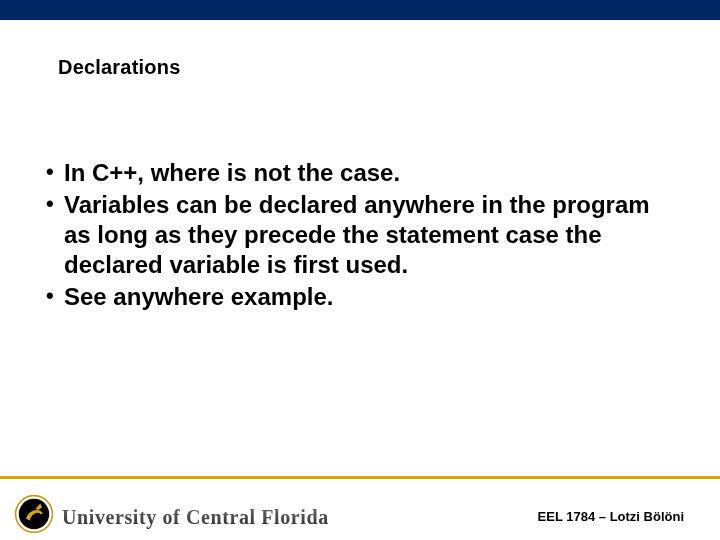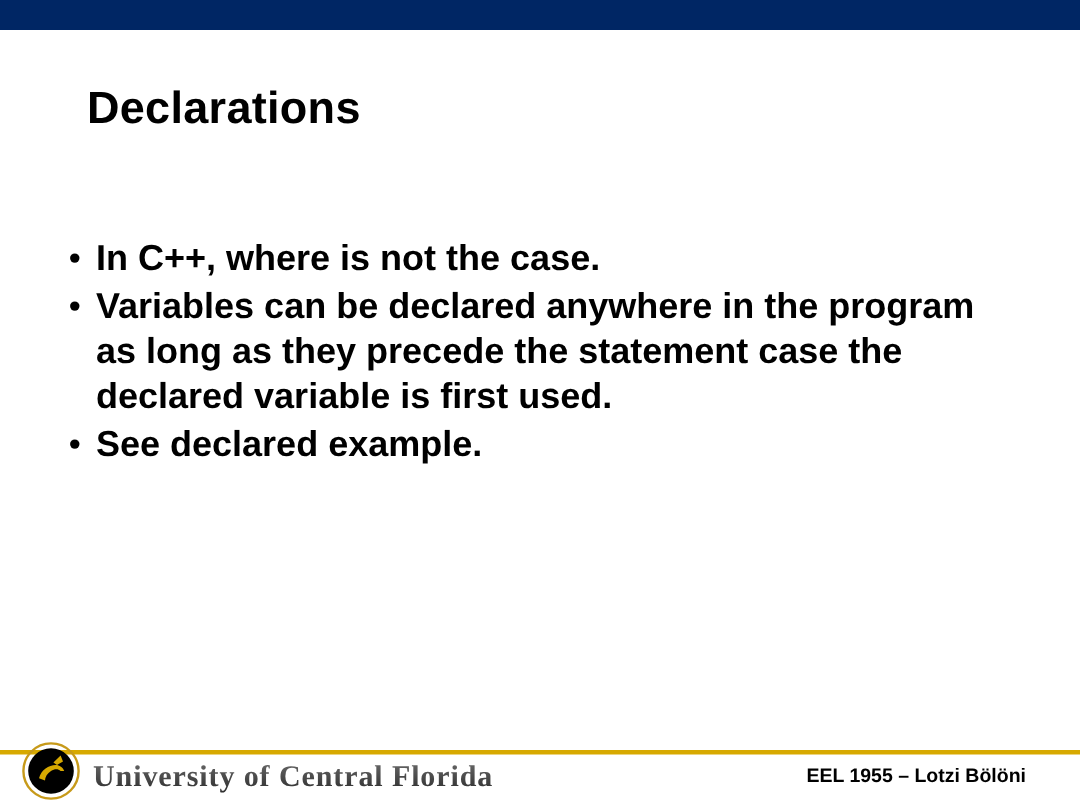--- a/index.html
+++ b/index.html
@@ -14,21 +14,21 @@
   .topbar {
     position: absolute;
     top: 0; left: 0;
     width: 720px; height: 20px;
     background: #002664;
   }
   .title {
     position: absolute;
     top: 56px;
     left: 58px;
-    font-size: 30px;
+    font-size: 20px;
     font-weight: 900;
     color: #000;
     letter-spacing: 0.2px;
   }
   .content {
     position: absolute;
     top: 158px;
     left: 42px;
     width: 640px;
   }
@@ -47,21 +47,21 @@
     left: 4px;
     top: 0;
     font-size: 22px;
     font-weight: 900;
   }
   .footer {
     position: absolute;
     left: 0;
     bottom: 0;
     width: 720px;
-    height: 40px;
+    height: 64px;
   }
   .footer-line {
     position: absolute;
     top: 0; left: 0;
     width: 720px; height: 3px;
     background: #d7a900;
   }
   .pegasus {
     position: absolute;
     left: 14px;
@@ -81,21 +81,21 @@
 </head>
 <body>
 
 <div class="topbar"></div>
 
 <div class="title">Declarations</div>
 
 <div class="content">
   <div class="bullet-item">In C++, where is not the case.</div>
   <div class="bullet-item">Variables can be declared anywhere in the program as long as they precede the statement case the declared variable is first used.</div>
-  <div class="bullet-item">See declared example.</div>
+  <div class="bullet-item">See anywhere example.</div>
 </div>
 
 <div class="footer">
   <div class="footer-line"></div>
 
   <svg class="pegasus" viewBox="0 0 100 100">
     <circle cx="50" cy="50" r="46" fill="none" stroke="#c79a1a" stroke-width="4"></circle>
     <circle cx="50" cy="50" r="38" fill="#000"></circle>
     <path d="M30 62 C 34 48, 46 40, 58 40 C 64 40, 70 44, 72 50 L 66 50 C 62 46, 56 46, 50 50 C 44 54, 40 60, 40 66 Z
              M54 36 L 66 24 L 70 34 L 60 40 Z" fill="#d7a900"></path>
@@ -104,14 +104,14 @@
   <svg width="340" height="30" style="position:absolute;left:62px;bottom:8px">
     <defs>
       <linearGradient id="g" x1="0" y1="0" x2="0" y2="1">
         <stop offset="0" stop-color="#6b6b6b"></stop>
         <stop offset="1" stop-color="#2b2b2b"></stop>
       </linearGradient>
     </defs>
     <text x="0" y="22" font-family="'Times New Roman', Georgia, serif" font-size="20" font-weight="600" letter-spacing="0.6" fill="url(#g)">University of Central Florida</text>
   </svg>
 
-  <div class="course">EEL 1955 – Lotzi Bölöni</div>
+  <div class="course">EEL 1784 – Lotzi Bölöni</div>
 </div>
 
 </body></html>

